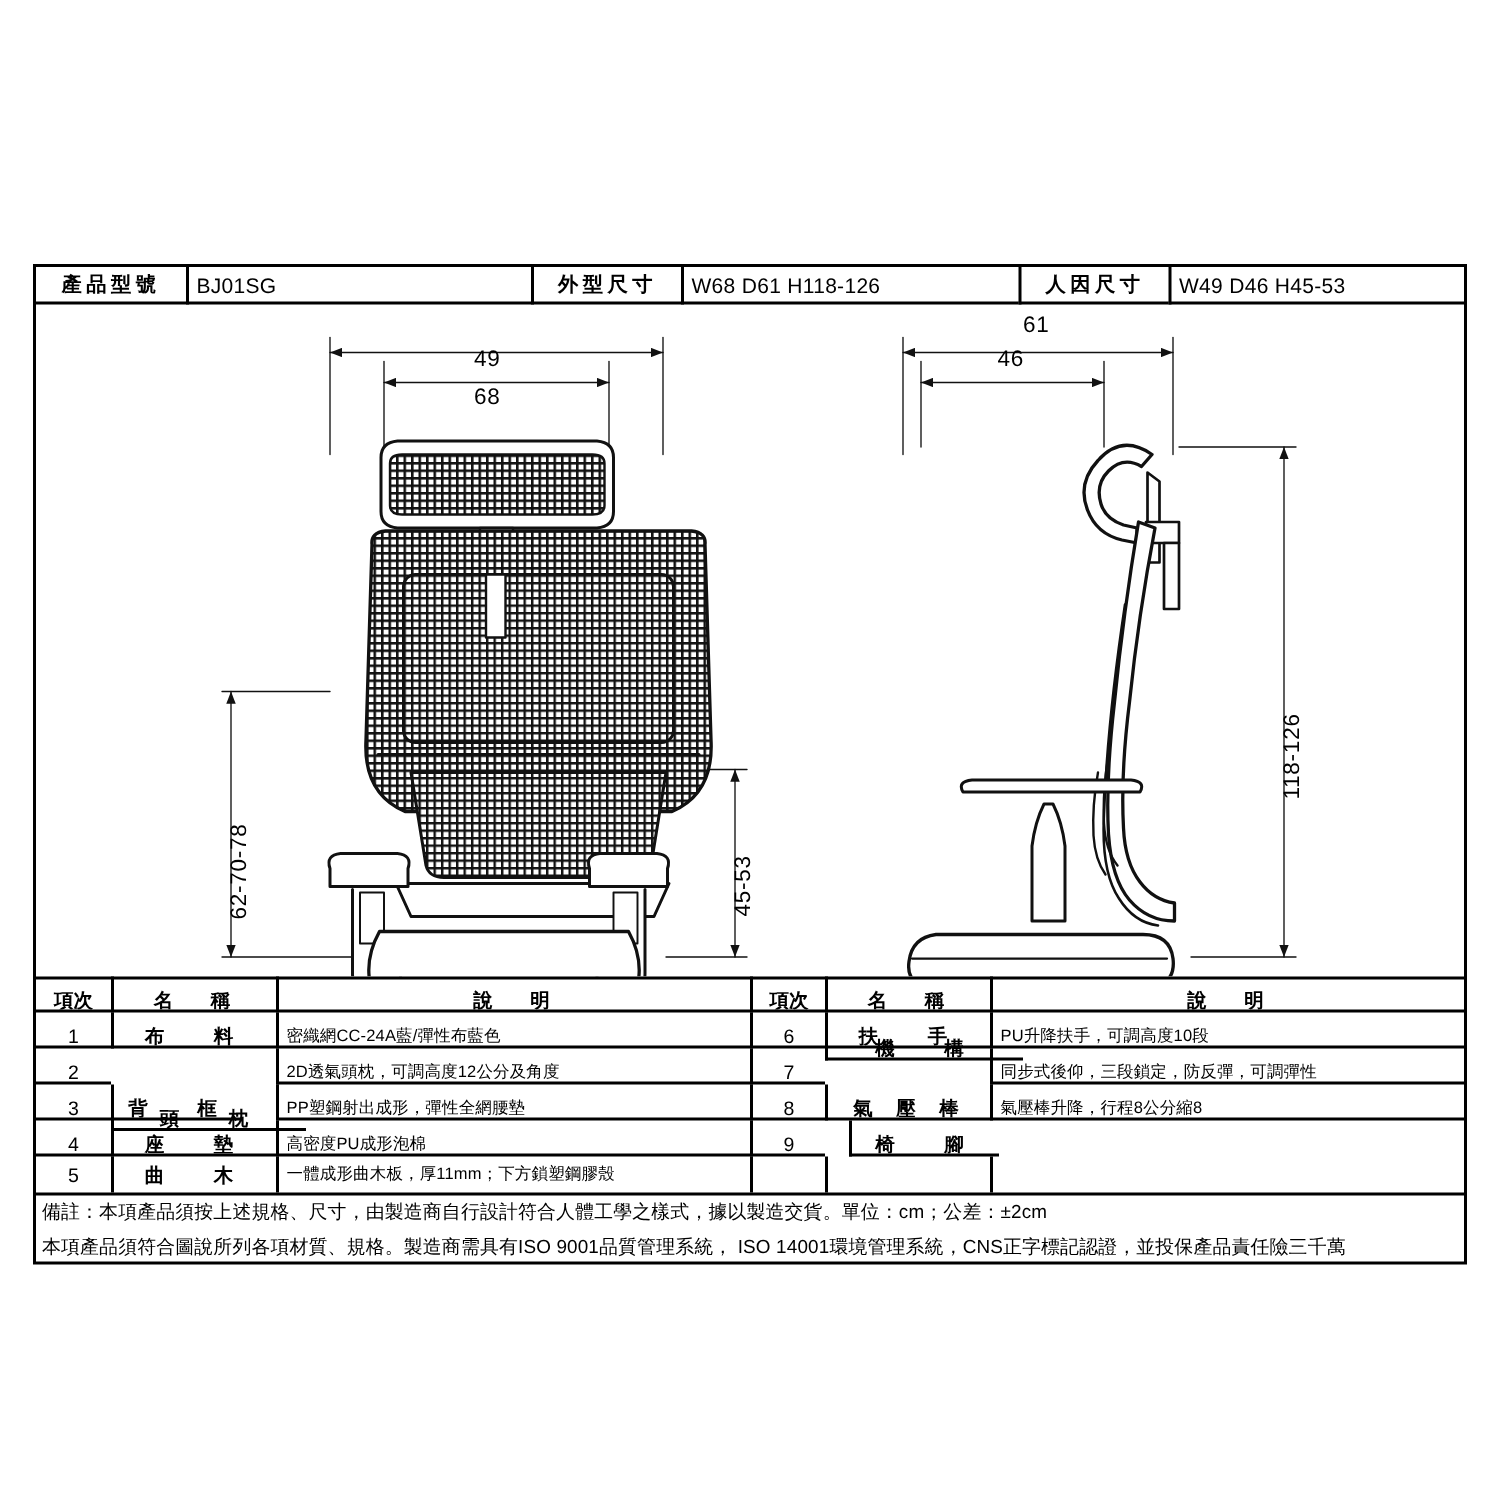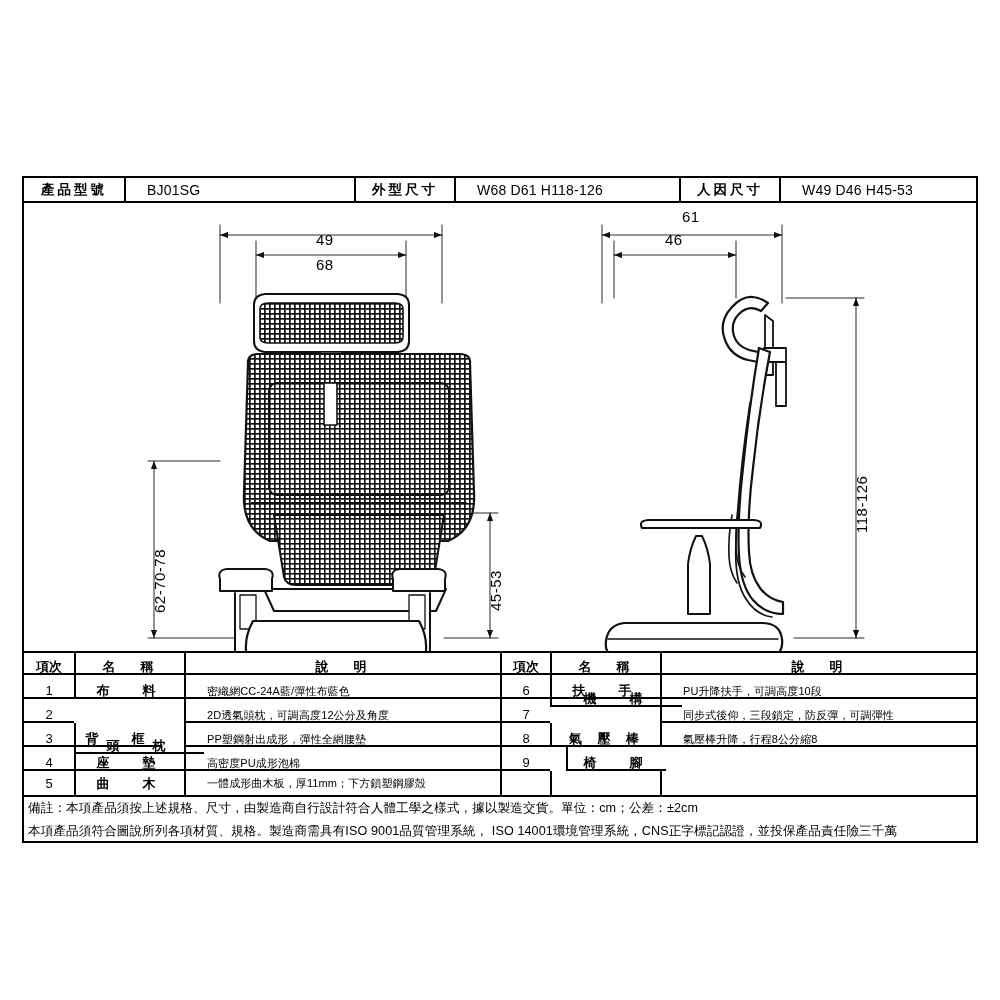--- a/index.html
+++ b/index.html
@@ -31,21 +31,21 @@
     position: absolute;
     box-sizing: border-box;
     display: flex;
     align-items: center;
     font-size: 13.5px;
     line-height: 1;
     white-space: nowrap;
     overflow: hidden;
   }
   .cell.ctr { justify-content: center; }
-  .cell.lft { justify-content: flex-start; padding-left: 21px; }
+  .cell.lft { justify-content: flex-start; padding-left: 5px; }
   .bl { border-left: 2px solid #000; }
   .bb { border-bottom: 2px solid #000; align-items: flex-end; }
   .bt { border-top: 2px solid #000; }
 
   
   #hdr-row { position: absolute; left: 0; top: 0; width: 952px; height: 25px; }
   #hdr-row .cell { top: 0; height: 25px; border-bottom: 2px solid #000; }
 
   .lbl-cjk { letter-spacing: 3px; font-weight: bold; font-size: 13.5px; }
   .val-lat { font-size: 14px; letter-spacing: 0.2px; }

